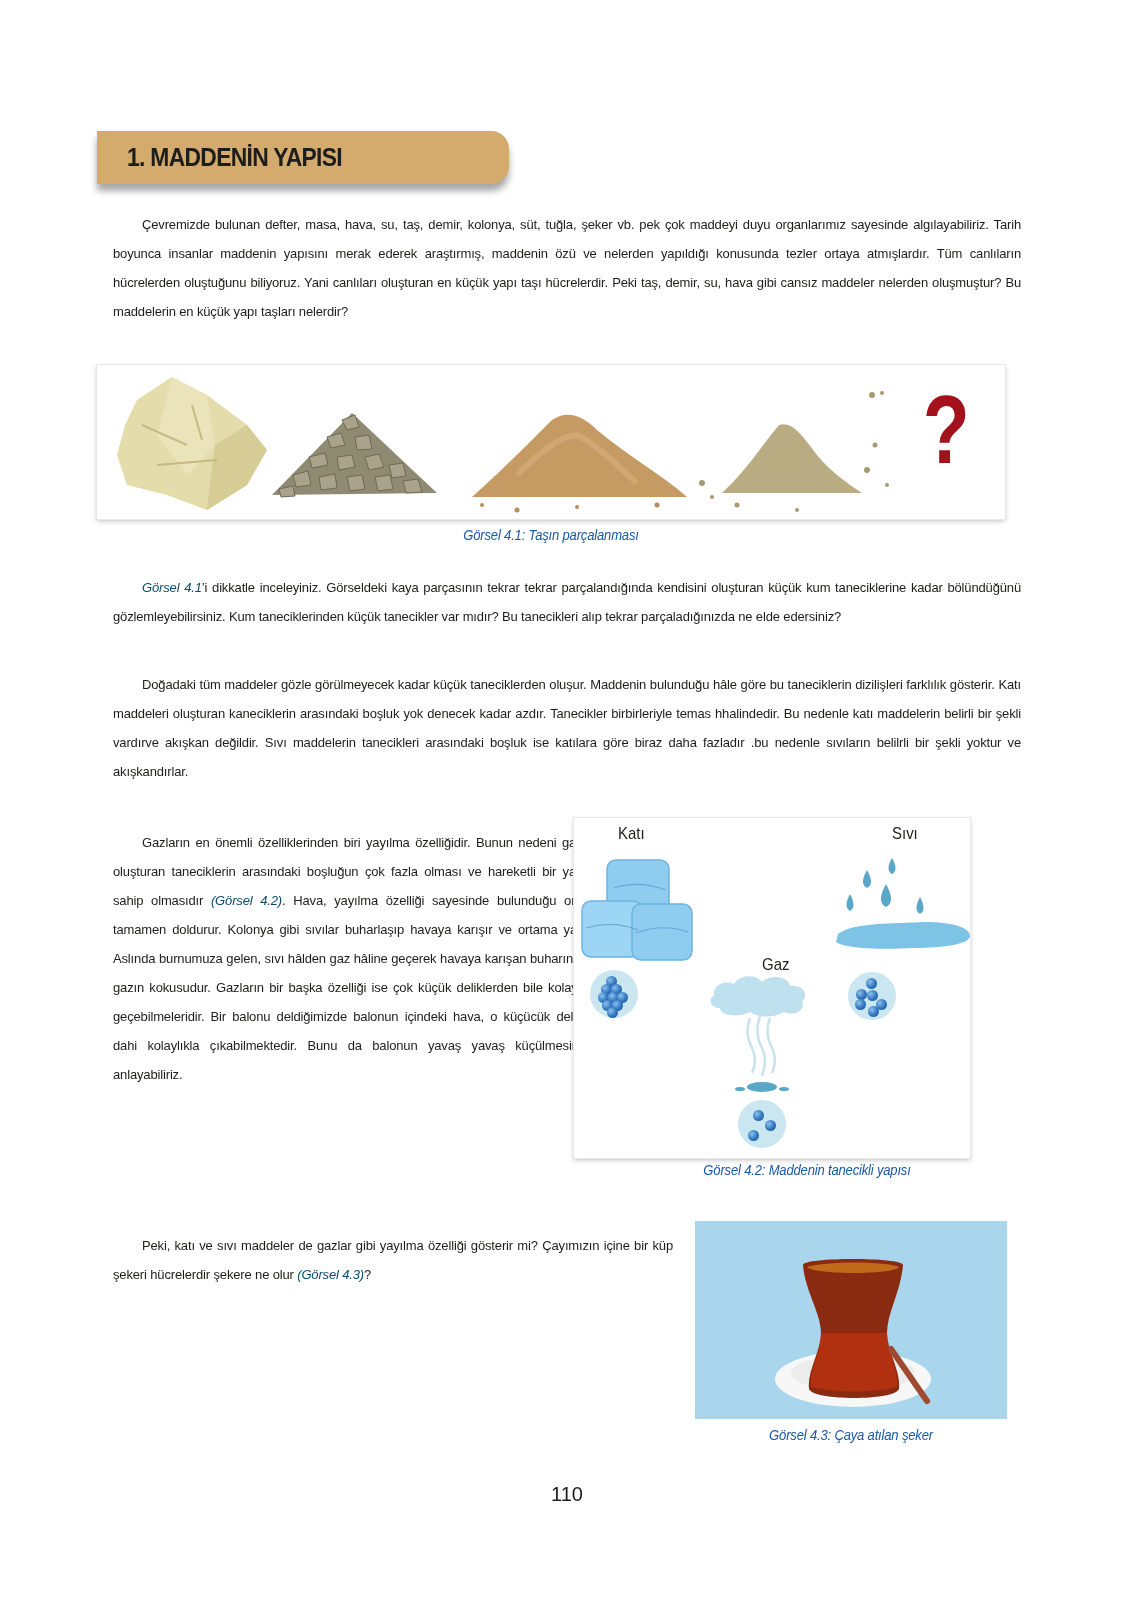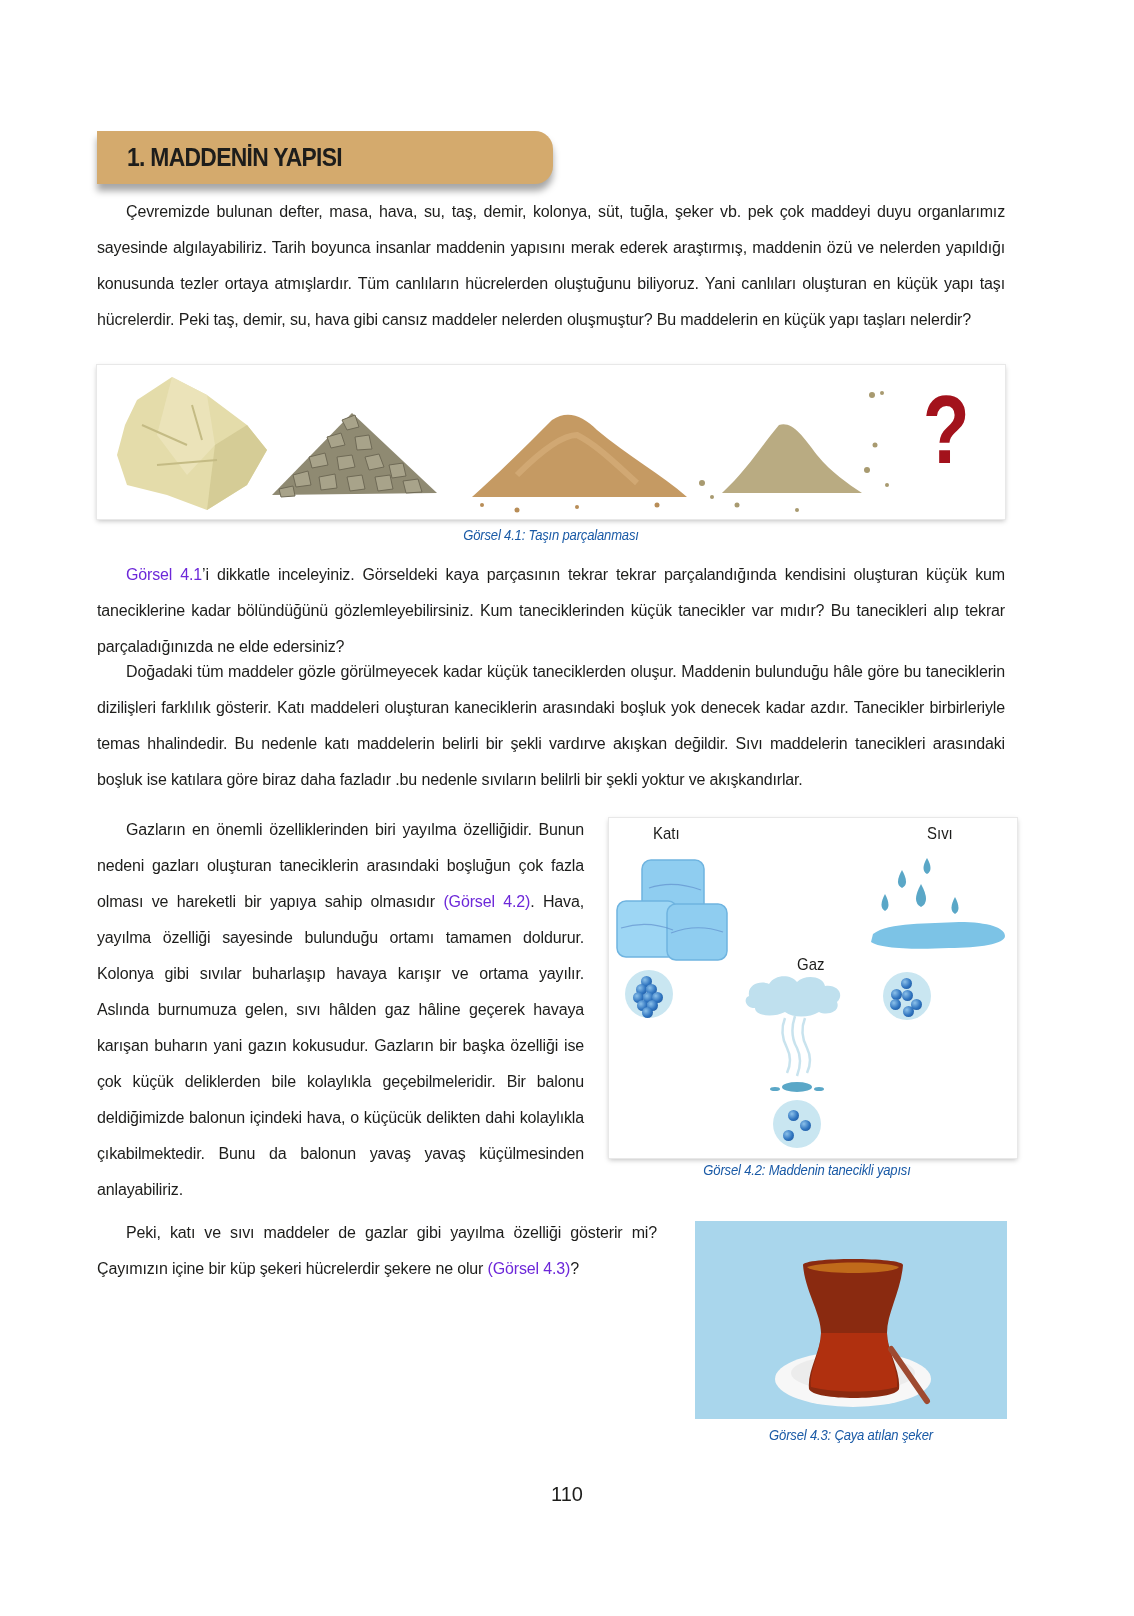--- a/index.html
+++ b/index.html
@@ -1,27 +1,27 @@
 <!DOCTYPE html>
 <html><head>
 <meta charset="utf-8">
 <style>
   html, body { margin: 0; padding: 0; background: #ffffff; }
   body { width: 1134px; height: 1616px; position: relative; overflow: hidden;
          font-family: "Liberation Sans", "DejaVu Sans", sans-serif; color: #1d1d1b; }
   .abs { position: absolute; }
-  .p { font-size: 16px; line-height: 36px; text-align: justify; margin: 0; letter-spacing: -0.15px; }
+  .p { font-size: 13px; line-height: 29px; text-align: justify; margin: 16px; letter-spacing: -0.15px; }
   .p .indent { display: inline-block; width: 29px; }
-  .blue { color: #6d28d9; }
+  .blue { color: #0c4a6e; font-style: italic; }
   .caption { font-size: 14.5px; color: #1a5aa6; font-style: italic; text-align: center;
              transform: scaleX(0.9); transform-origin: center; letter-spacing: -0.2px; }
 
   
   .heading { left: 97px; top: 131px; width: 412px; height: 53px; background: #d4aa6d;
-             border-radius: 0 18px 18px 0; box-shadow: 0 7px 7px rgba(0,0,0,0.35); padding-left: 44px; }
+             border-radius: 0 18px 18px 0; box-shadow: 0 7px 7px rgba(0,0,0,0.35); }
   .heading span { position: absolute; left: 30px; top: 11px; font-size: 26px; font-weight: bold;
                   color: #1d1d1b; letter-spacing: -0.8px; transform: scaleX(0.88); transform-origin: left; }
 
   
   .figbox { background: #fff; box-shadow: 0 0 0 1px #e8e8e8, 0 2px 5px rgba(0,0,0,0.25); }
   .question { color: #a3121c; font-weight: bold; font-size: 96px; font-family: "Liberation Sans", sans-serif;
               transform: scaleX(0.8); }
   .statelabel { font-size: 17px; color: #1d1d1b; transform: scaleX(0.88); transform-origin: left; }
   .bubble { border-radius: 50%; background: #c9e6f1; }
   .dot { position: absolute; width: 11px; height: 11px; border-radius: 50%;
@@ -91,21 +91,21 @@
   <div class="abs question" style="left:820px; top:10px;">?</div>
 </div>
 <div class="abs caption" style="left:97px; top:527px; width:908px;">Görsel 4.1: Taşın parçalanması</div>
 
 <p class="abs p" style="left:97px; top:557px; width:908px;"><span class="indent"></span><span class="blue">Görsel 4.1</span><span>’i dikkatle inceleyiniz. Görseldeki kaya parçasının tekrar tekrar parçalandığında kendisini oluşturan küçük kum taneciklerine kadar bölündüğünü gözlemleyebilirsiniz. Kum taneciklerinden küçük tanecikler var mıdır? Bu tanecikleri alıp tekrar parçaladığınızda ne elde edersiniz?</span></p>
 
 <p class="abs p" style="left:97px; top:654px; width:908px;"><span class="indent"></span><span>Doğadaki tüm maddeler gözle görülmeyecek kadar küçük taneciklerden oluşur. Maddenin bulunduğu hâle göre bu taneciklerin dizilişleri farklılık gösterir. Katı maddeleri oluşturan kaneciklerin arasındaki boşluk yok denecek kadar azdır. Tanecikler birbirleriyle temas hhalindedir. Bu nedenle katı maddelerin belirli bir şekli vardırve akışkan değildir. Sıvı maddelerin tanecikleri arasındaki boşluk ise katılara göre biraz daha fazladır .bu nedenle sıvıların belilrli bir şekli yoktur ve akışkandırlar.</span></p>
 
 <p class="abs p" style="left:97px; top:812px; width:487px;"><span class="indent"></span><span>Gazların en önemli özelliklerinden biri yayılma özelliğidir. Bunun nedeni gazları oluşturan taneciklerin arasındaki boşluğun çok fazla olması ve hareketli bir yapıya sahip olmasıdır </span><span class="blue">(Görsel 4.2)</span><span>. Hava, yayılma özelliği sayesinde bulunduğu ortamı tamamen doldurur. Kolonya gibi sıvılar buharlaşıp havaya karışır ve ortama yayılır. Aslında burnumuza gelen, sıvı hâlden gaz hâline geçerek havaya karışan buharın yani gazın kokusudur. Gazların bir başka özelliği ise çok küçük deliklerden bile kolaylıkla geçebilmeleridir. Bir balonu deldiğimizde balonun içindeki hava, o küçücük delikten dahi kolaylıkla çıkabilmektedir. Bunu da balonun yavaş yavaş küçülmesinden anlayabiliriz.</span></p>
 
-<div class="abs figbox" style="left:609px; top:818px; width:396px; height:340px;padding-left:12px;">
+<div class="abs figbox" style="left:574px; top:818px; width:396px; height:340px;">
   <div class="abs statelabel" style="left:44px; top:6px;">Katı</div>
   <div class="abs statelabel" style="left:318px; top:6px;">Sıvı</div>
   <div class="abs statelabel" style="left:188px; top:137px;">Gaz</div>
 
   <svg class="abs" style="left:0; top:0;" width="396" height="340" viewBox="0 0 396 340">
 
     <g>
       <rect x="33" y="42" width="62" height="60" rx="9" fill="#8fcdf0" stroke="#6fb4e0" stroke-width="1.5"></rect>
       <rect x="8" y="83" width="60" height="56" rx="9" fill="#9dd6f4" stroke="#6fb4e0" stroke-width="1.5"></rect>
       <rect x="58" y="86" width="60" height="56" rx="9" fill="#8fcdf0" stroke="#6fb4e0" stroke-width="1.5"></rect>

